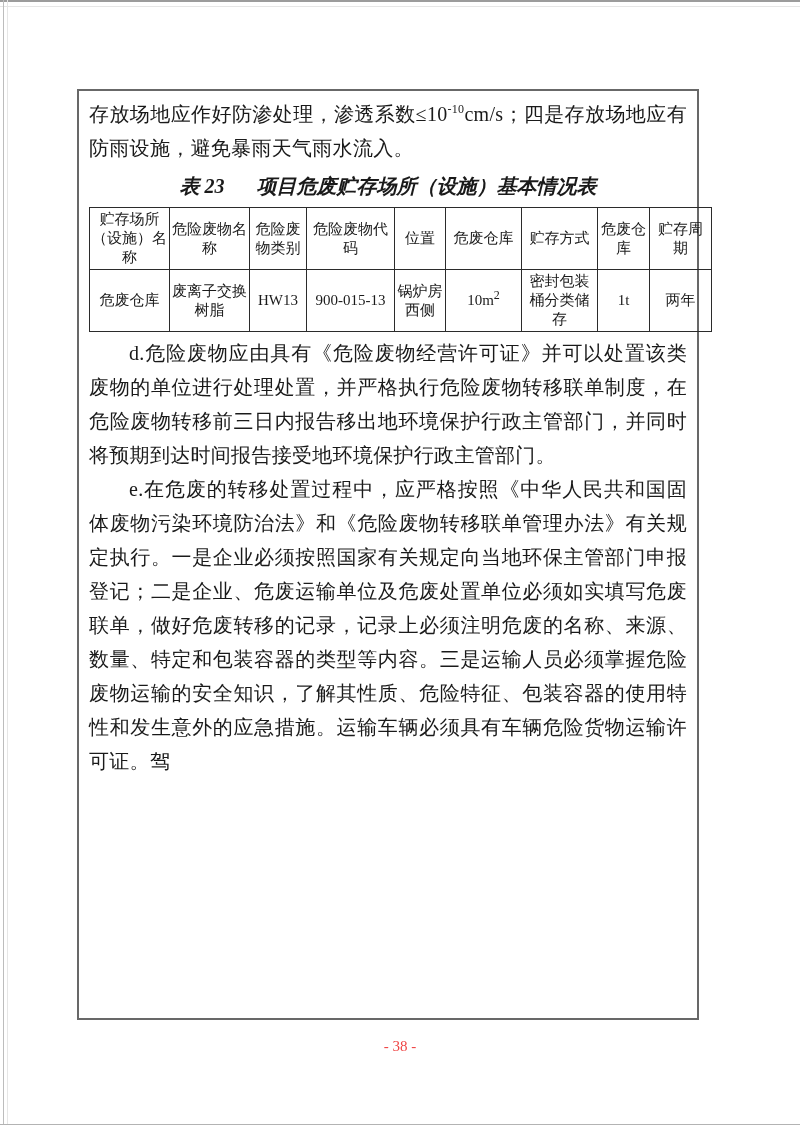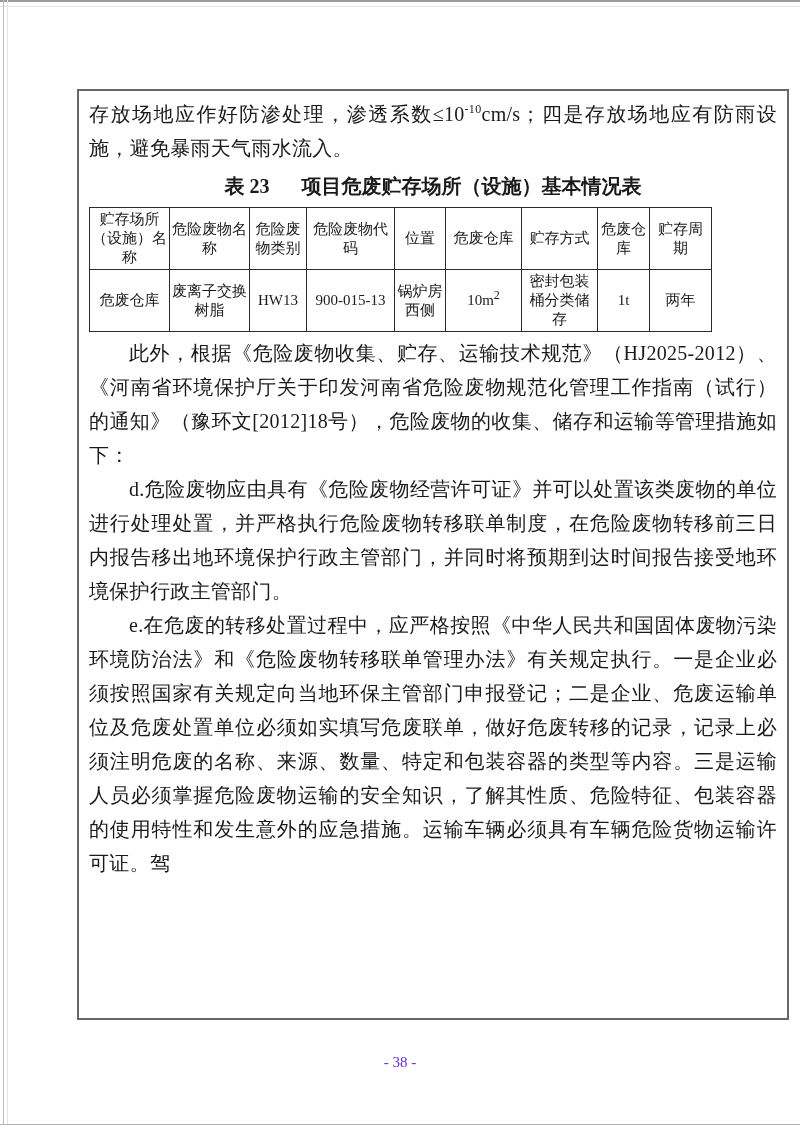--- a/index.html
+++ b/index.html
@@ -20,21 +20,21 @@
   .edge-top    { position: absolute; left: 0; top: 0;    width: 800px; height: 2px; background: #9c9c9c; }
   .edge-top2   { position: absolute; left: 0; top: 6px;  width: 800px; height: 1px; background: #e6e6e6; }
   .edge-left   { position: absolute; left: 3px; top: 0;  width: 1px; height: 1124px; background: #bdbdbd; }
   .edge-left2  { position: absolute; left: 7px; top: 0;  width: 1px; height: 1124px; background: #e6e6e6; }
   .edge-bottom { position: absolute; left: 0; top: 1124px; width: 800px; height: 1px; background: #b3b3b3; }
 
   .content-box {
     position: absolute;
     left: 77px;
     top: 89px;
-    width: 712px;
+    width: 622px;
     height: 931px;
     box-sizing: border-box;
     border: 2px solid #686868;
     padding: 6px 10px 0 10px;
     background: #ffffff;
   }
   .bodytext {
     margin: 0;
     font-size: 20px;
     line-height: 34px;
@@ -44,20 +44,21 @@
   .indent { text-indent: 2em; }
   sup { font-size: 12px; line-height: 0; }
 
   .caption {
     margin: 3px 0;
     text-align: center;
     font-weight: bold;
     font-size: 20px;
     line-height: 36px;
     white-space: nowrap;
+    font-style: italic;
   }
   .caption .cap-label { margin-right: 32px; }
 
   table.hw {
     width: 622px;
     table-layout: fixed;
     border-collapse: collapse;
     margin: 2px 0 4px 0;
     font-size: 15px;
     line-height: 19px;
@@ -73,22 +74,21 @@
   table.hw thead tr { height: 56px; }
   table.hw tbody tr { height: 62px; }
 
   .footer-pageno {
     position: absolute;
     left: 0;
     top: 1038px;
     width: 800px;
     text-align: center;
     font-size: 15px;
-    color: #6d28d9;
-    margin-top: 16px;
+    color: #ef4444;
   }
 </style>
 </head>
 <body>
 
 <div class="page">
 
   <div class="edge-top"></div>
   <div class="edge-top2"></div>
   <div class="edge-left"></div>
@@ -136,21 +136,20 @@
           <td>900-015-13</td>
           <td>锅炉房西侧</td>
           <td><span>10m</span><sup>2</sup></td>
           <td>密封包装桶分类储存</td>
           <td>1t</td>
           <td>两年</td>
         </tr>
       </tbody>
     </table>
 
-    <p class="bodytext indent">此外，根据《危险废物收集、贮存、运输技术规范》（HJ2025-2012）、《河南省环境保护厅关于印发河南省危险废物规范化管理工作指南（试行）的通知》（豫环文[2012]18号），危险废物的收集、储存和运输等管理措施如下：</p>
     <p class="bodytext indent">d.危险废物应由具有《危险废物经营许可证》并可以处置该类废物的单位进行处理处置，并严格执行危险废物转移联单制度，在危险废物转移前三日内报告移出地环境保护行政主管部门，并同时将预期到达时间报告接受地环境保护行政主管部门。</p>
     <p class="bodytext indent">e.在危废的转移处置过程中，应严格按照《中华人民共和国固体废物污染环境防治法》和《危险废物转移联单管理办法》有关规定执行。一是企业必须按照国家有关规定向当地环保主管部门申报登记；二是企业、危废运输单位及危废处置单位必须如实填写危废联单，做好危废转移的记录，记录上必须注明危废的名称、来源、数量、特定和包装容器的类型等内容。三是运输人员必须掌握危险废物运输的安全知识，了解其性质、危险特征、包装容器的使用特性和发生意外的应急措施。运输车辆必须具有车辆危险货物运输许可证。驾</p>
 
   </div>
 
   <div class="footer-pageno">- 38 -</div>
 
 </div>
 
 </body></html>

